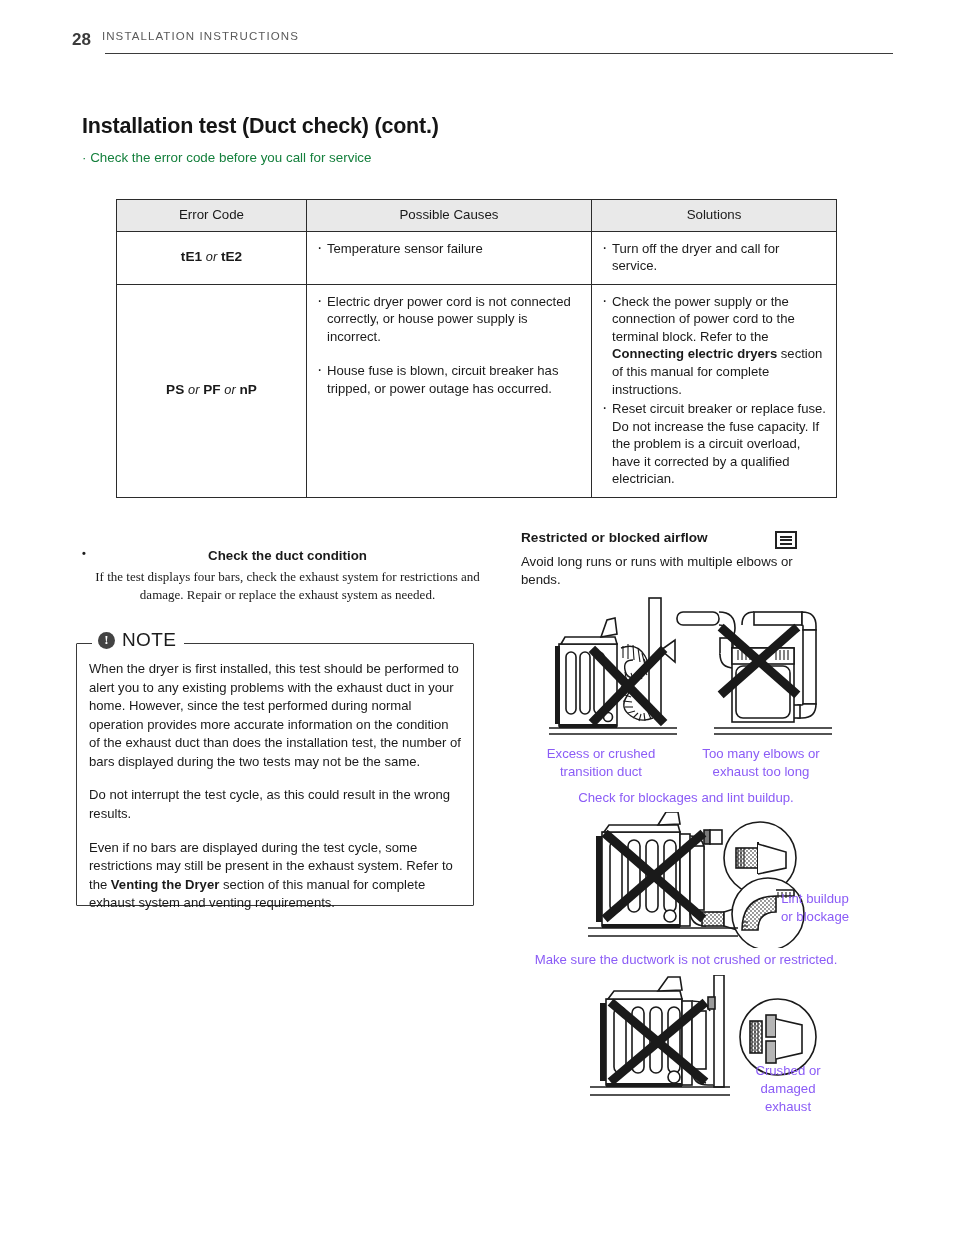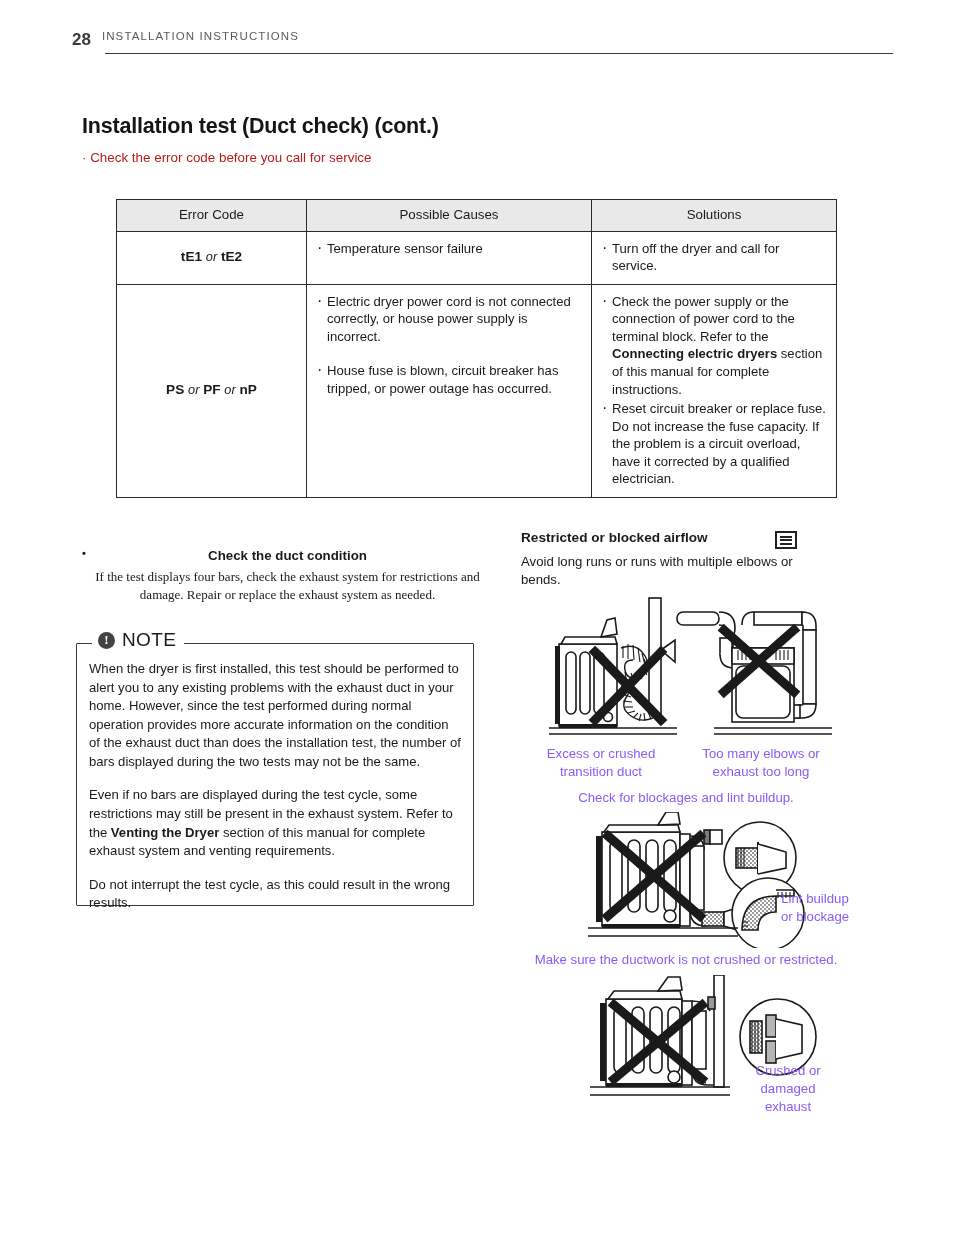--- a/index.html
+++ b/index.html
@@ -49,21 +49,21 @@
     font-size: 21.5px;
     font-weight: bold;
     letter-spacing: -0.2px;
     color: #151515;
   }
 
   .intro-bullet {
     position: absolute;
     left: 82px; top: 150px;
     font-size: 13.4px;
-    color: #b91c1c;
+    color: #15803d;
   }
 
   
   .err-table {
     position: absolute;
     left: 116px; top: 199px;
     width: 720px;
     border-collapse: collapse;
     table-layout: fixed;
   }
@@ -291,22 +291,22 @@
 </table>
 
 <div class="duct-block">
   <div class="duct-head">Check the duct condition</div>
   <div class="duct-body">If the test displays four bars, check the exhaust system for restrictions and damage. Repair or replace the exhaust system as needed.</div>
 </div>
 
 <div class="note-box">
   <div class="note-content">
     <p>When the dryer is first installed, this test should be performed to alert you to any existing problems with the exhaust duct in your home. However, since the test performed during normal operation provides more accurate information on the condition of the exhaust duct than does the installation test, the number of bars displayed during the two tests may not be the same.</p>
+    <p>Do not interrupt the test cycle, as this could result in the wrong results.</p>
     <p><span>Even if no bars are displayed during the test cycle, some restrictions may still be present in the exhaust system. Refer to the </span><span class="bold-in">Venting the Dryer</span><span> section of this manual for complete exhaust system and venting requirements.</span></p>
-    <p>Do not interrupt the test cycle, as this could result in the wrong results.</p>
   </div>
 </div>
 <div class="note-header">
   <span class="note-icon">!</span>
   <span class="note-label">NOTE</span>
 </div>
 
 <div class="airflow-head">Restricted or blocked airflow</div>
 <div class="doc-icon">
   <i></i>

